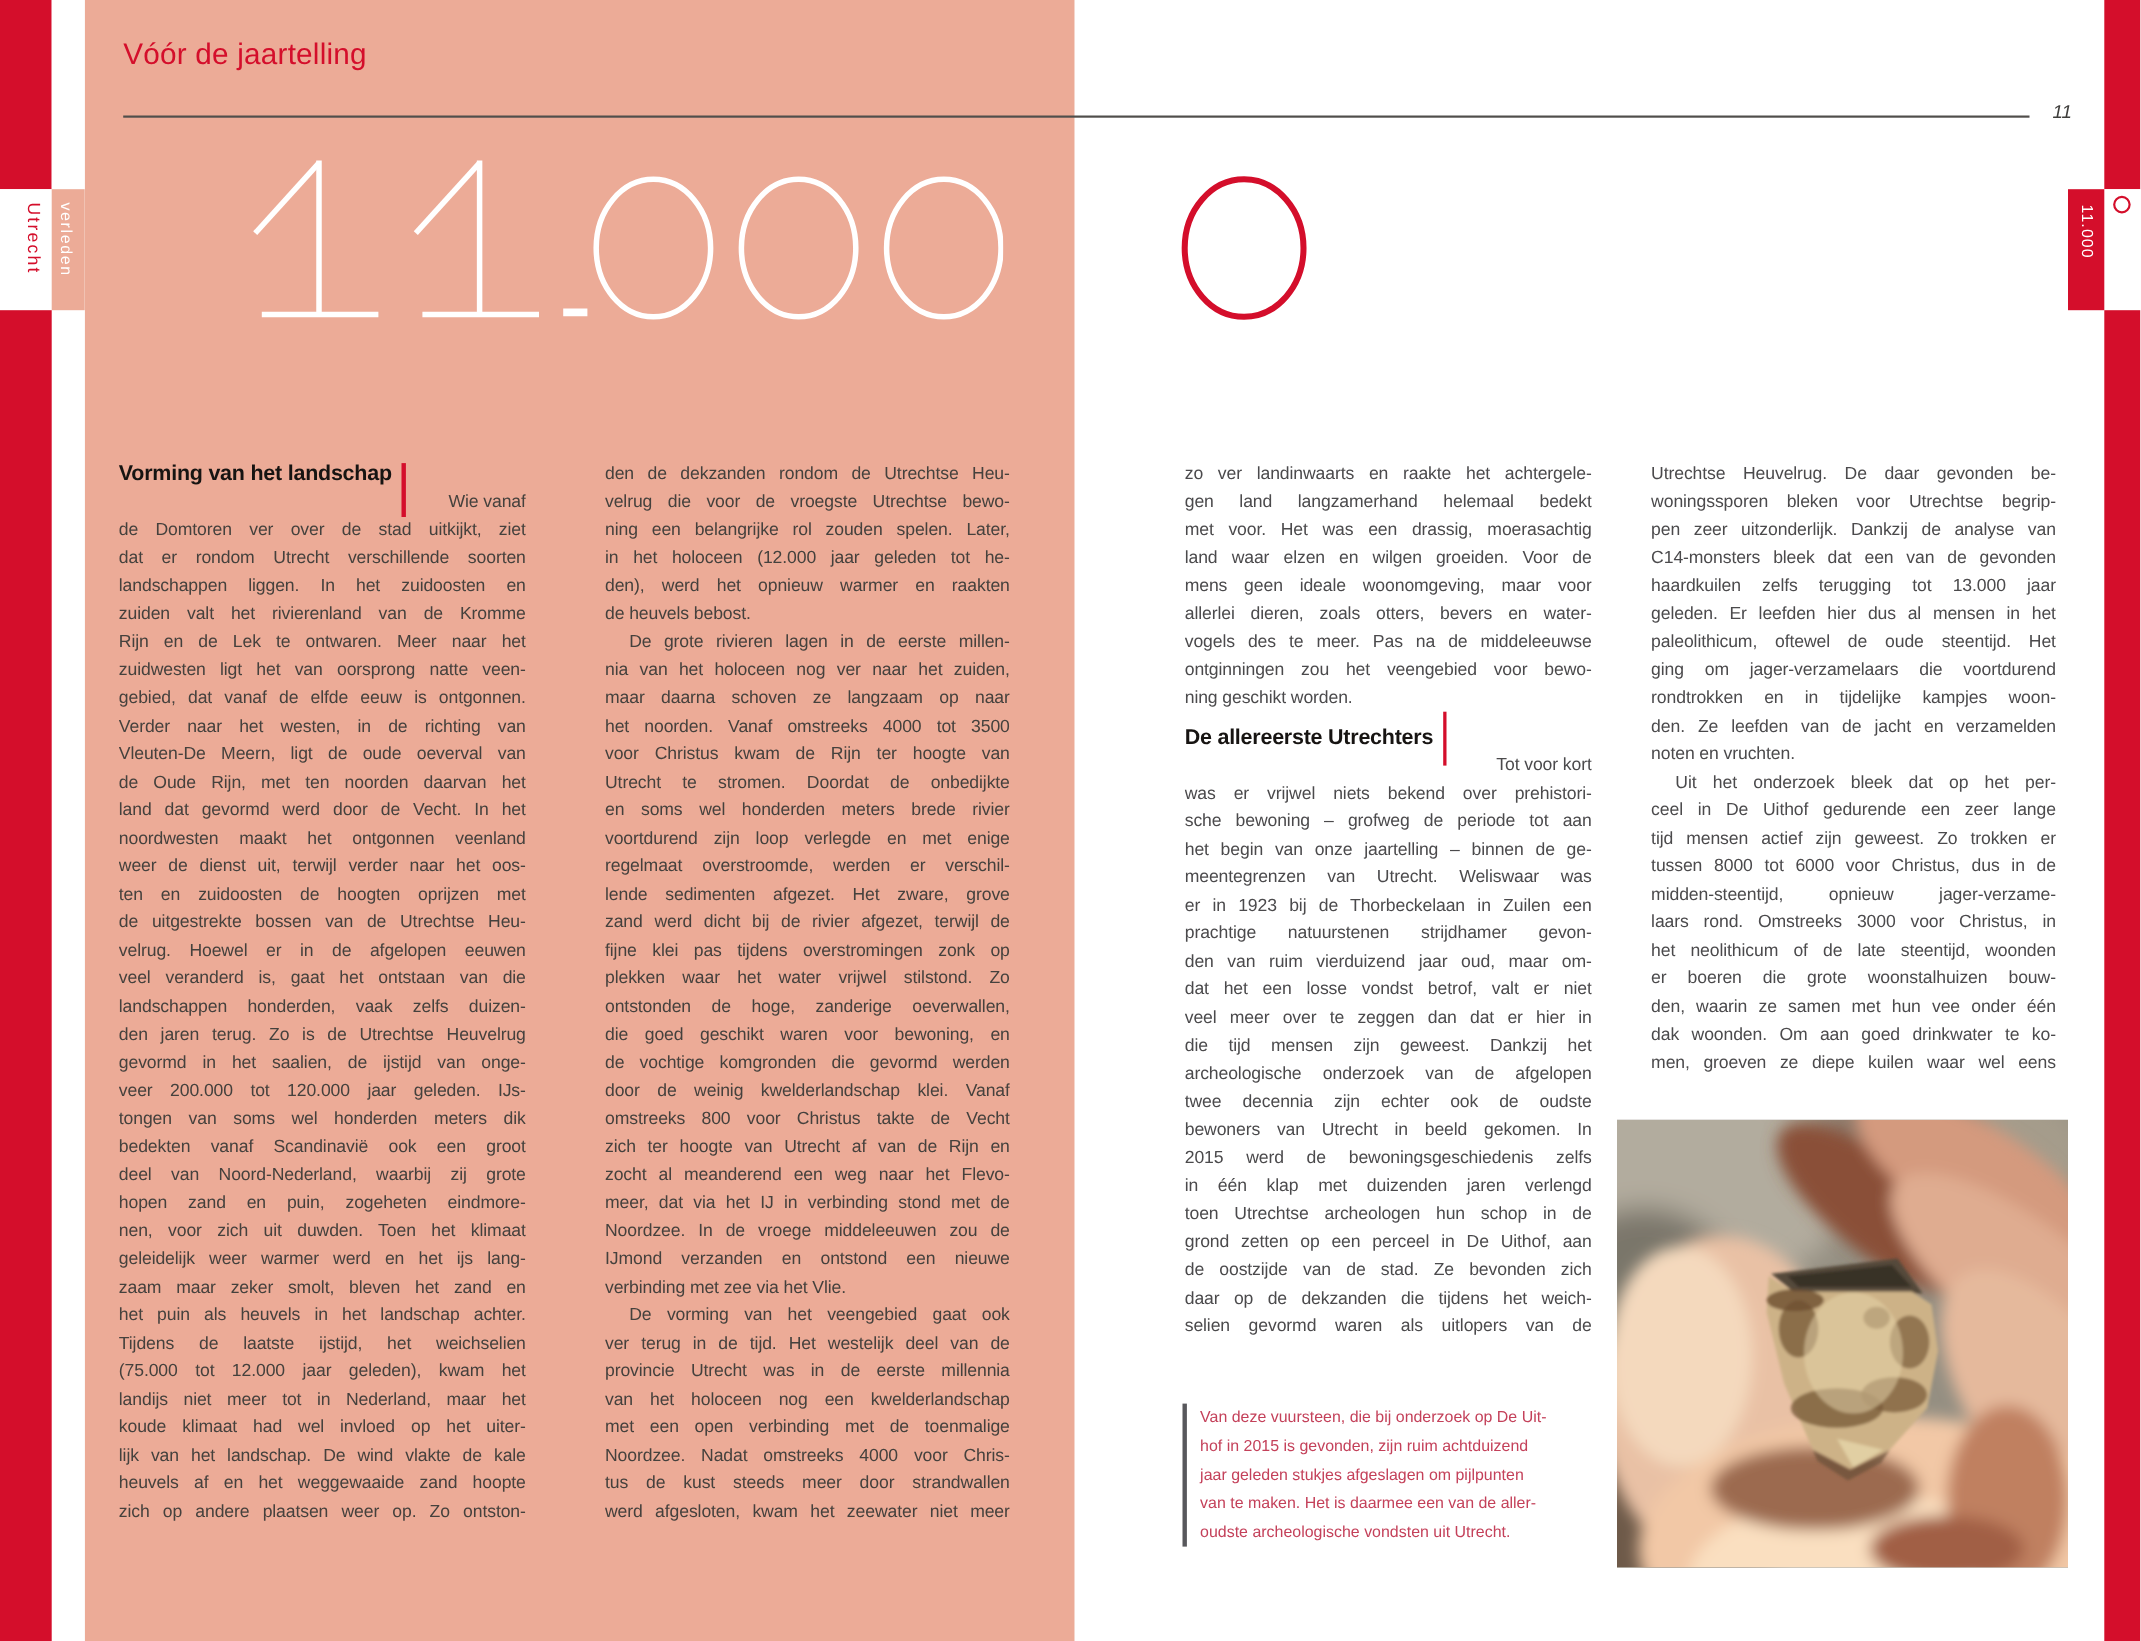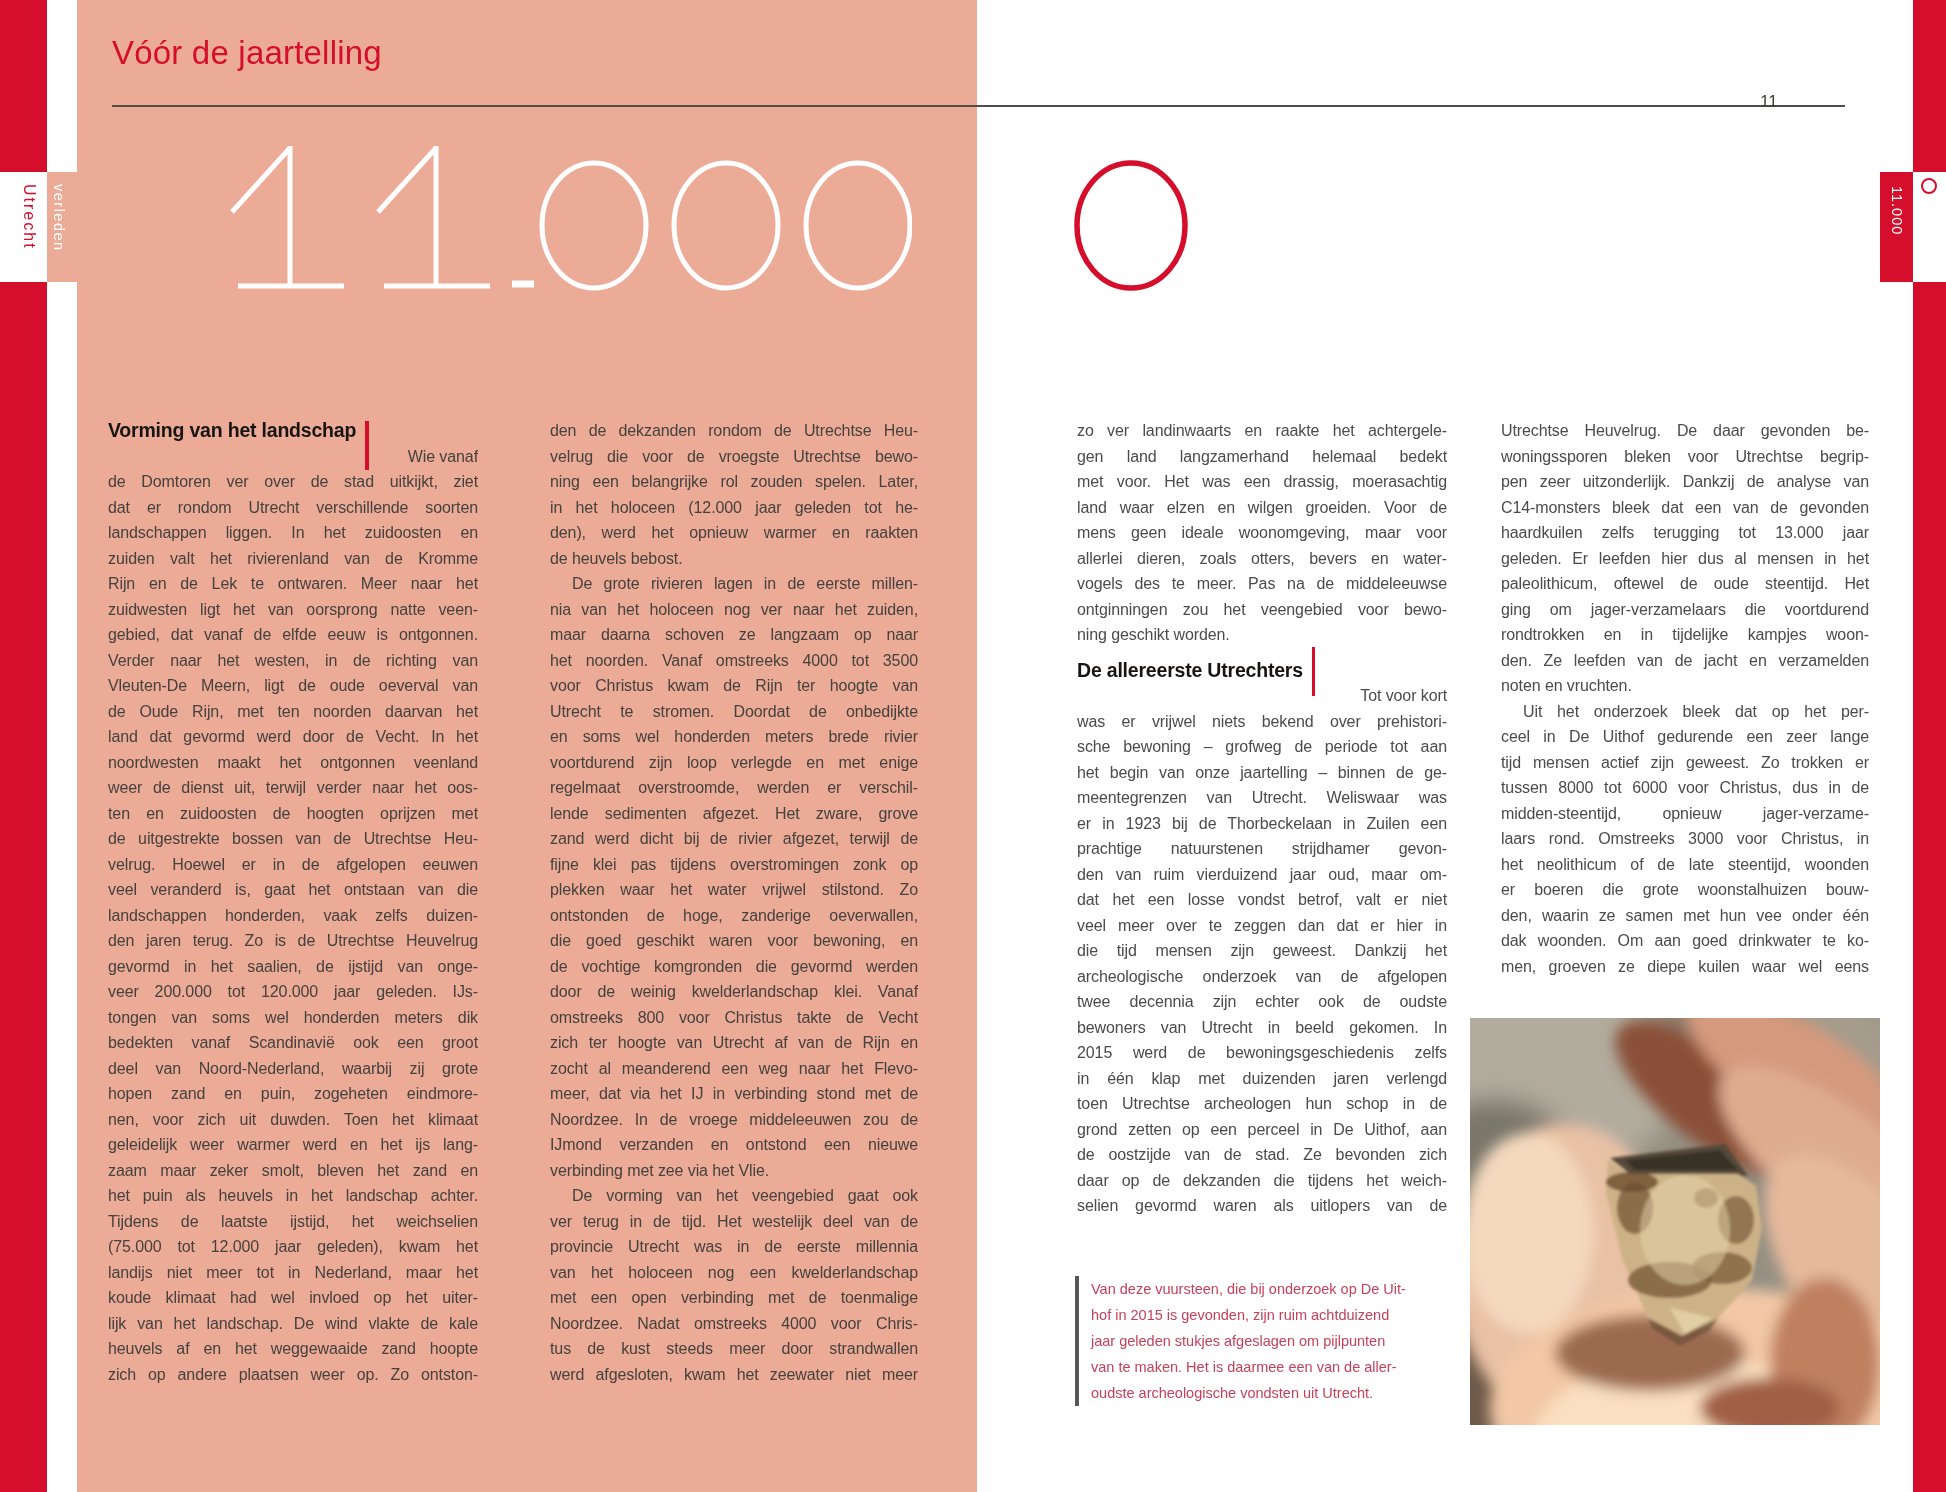--- a/index.html
+++ b/index.html
@@ -13,23 +13,23 @@
   .left-bar-bottom{left:0;top:282px;width:47px;height:1210px;}
   .left-window{position:absolute;left:0;top:172px;width:47px;height:110px;background:#ffffff;}
   .left-strip{position:absolute;left:47px;top:0;width:30px;height:1492px;background:#ffffff;}
   .left-strip-window{position:absolute;left:47px;top:172px;width:30px;height:110px;background:#ecab97;}
   .vtext{writing-mode:vertical-rl;white-space:nowrap;}
   .utrecht-label{position:absolute;left:20px;top:184px;font-size:16px;letter-spacing:2px;color:#d40e2b;}
   .verleden-label{position:absolute;left:51px;top:184px;font-size:14.5px;letter-spacing:1.5px;color:#ffffff;}
   
   .page-left{position:absolute;left:77px;top:0;width:900px;height:1492px;background:#ecab97;}
   .page-right{position:absolute;left:977px;top:0;width:969px;height:1492px;background:#ffffff;}
-  .chapter-title{position:absolute;left:112px;top:34px;font-size:33px;color:#d40e2b;letter-spacing:0.2px;}
+  .chapter-title{position:absolute;left:112px;top:34px;font-size:27px;color:#d40e2b;letter-spacing:0.2px;}
   .chapter-rule{position:absolute;left:112px;top:105px;width:1733px;height:2px;background:#504e4b;}
-  .page-number{position:absolute;left:1760px;top:92px;font-size:17px;color:#3f3e3c;}
+  .page-number{position:absolute;left:1866px;top:92px;font-size:17px;color:#3f3e3c;font-style:italic;}
   .bignum{position:absolute;}
   #bignum-left{left:212px;top:138px;}
   #bignum-right{left:1068px;top:138px;}
   
   .right-bar-top{left:1913px;top:0;width:33px;height:172px;}
   .right-bar-bottom{left:1913px;top:282px;width:33px;height:1210px;}
   .right-window{position:absolute;left:1913px;top:172px;width:33px;height:110px;background:#ffffff;}
   .right-tab{position:absolute;left:1880px;top:172px;width:33px;height:110px;background:#d40e2b;}
   .tab-label{position:absolute;left:1889px;top:186px;font-size:14.5px;letter-spacing:1px;color:#ffffff;}
   .zero-ring{display:block;width:12px;height:12px;border:2px solid #d40e2b;border-radius:50%;margin:6px 0 0 8px;}

